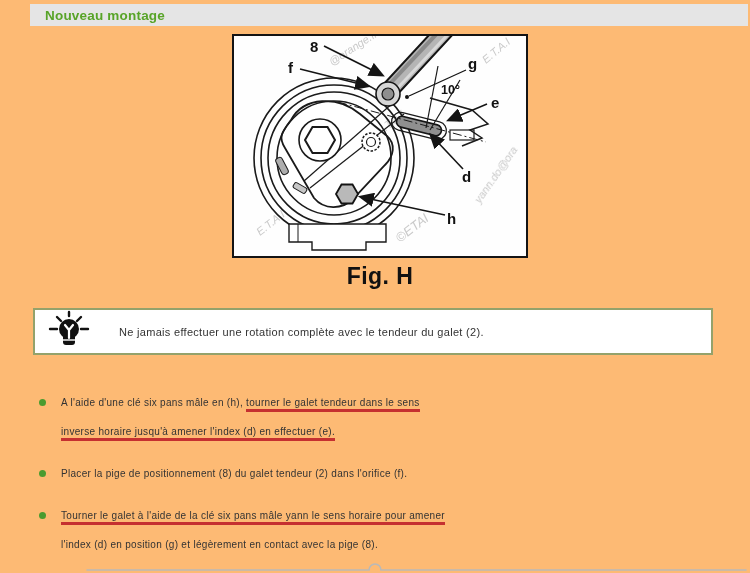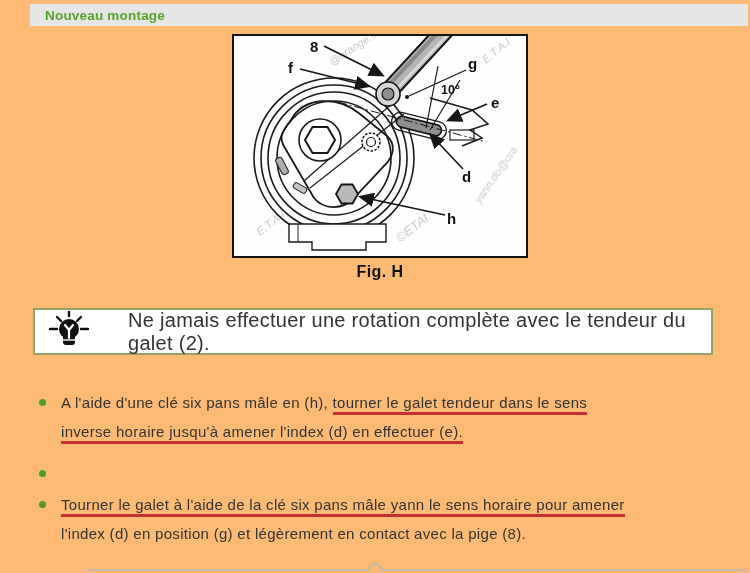--- a/index.html
+++ b/index.html
@@ -9,35 +9,35 @@
   
   .header-bar{position:absolute;left:30px;top:4px;width:718px;height:22px;
               background:var(--hbg,#e5e5e5);display:flex;align-items:center;}
   .header-title{margin-left:15px;font-size:13.5px;font-weight:bold;
                 color:var(--green,#58a428);letter-spacing:.2px;}
 
   
   .figure-box{position:absolute;left:232px;top:34px;width:292px;height:220px;
               border:2px solid #141414;background:#fefefe;}
   .fig-caption{position:absolute;left:232px;top:263px;width:296px;text-align:center;
-               font-size:16px;font-weight:bold;color:#111;letter-spacing:.4px;}
+               font-size:23px;font-weight:bold;color:#111;letter-spacing:.4px;}
 
   
   .note-box{position:absolute;left:33px;top:308px;width:676px;height:43px;
             border:2px solid var(--olive,#94a26b);background:#fff;
             display:flex;align-items:center;}
   .note-icon{margin-left:12px;flex:0 0 auto;}
-  .note-text{margin-left:37px;font-size:20px;letter-spacing:.3px;color:#333;}
+  .note-text{margin-left:28px;font-size:11px;letter-spacing:.3px;color:#333;}
 
   
   .instruction-list{position:absolute;left:30px;top:388px;width:708px;}
   .bullet-row{display:flex;margin-bottom:13px;}
   .dot{flex:0 0 auto;width:7px;height:7px;border-radius:50%;
        background:var(--green2,#4b9b2f);margin:11px 0 0 9px;}
-  .bullet-text{margin-left:15px;font-size:15px;letter-spacing:.3px;color:#333;}
+  .bullet-text{margin-left:15px;font-size:10px;letter-spacing:.3px;color:#333;}
   .bline{line-height:29px;white-space:nowrap;}
   .redline{border-bottom:3px solid var(--red,#c53030);padding-bottom:1px;}
 
   
   .bottom-divider{position:absolute;left:85px;top:560px;}
 
   svg text{font-family:"Liberation Sans","DejaVu Sans",sans-serif;}
 </style>
 </head>
 <body>
@@ -158,20 +158,23 @@
   <div class="instruction-list">
       <div class="bullet-row">
         <span class="dot"></span>
         <div class="bullet-text">
           <div class="bline"><span>A l'aide d'une clé six pans mâle en (h), </span><span class="redline">tourner le galet tendeur dans le sens</span></div>
           <div class="bline"><span class="redline">inverse horaire jusqu'à amener l'index (d) en effectuer (e).</span></div>
         </div>
       </div>
       <div class="bullet-row">
         <span class="dot"></span>
+        <div class="bullet-text">
+          <div class="bline"><span>Placer la pige de positionnement (8) du galet tendeur (2) dans l'orifice (f).</span></div>
+        </div>
       </div>
       <div class="bullet-row">
         <span class="dot"></span>
         <div class="bullet-text">
           <div class="bline"><span class="redline">Tourner le galet à l'aide de la clé six pans mâle yann le sens horaire pour amener</span></div>
           <div class="bline"><span>l'index (d) en position (g) et légèrement en contact avec la pige (8).</span></div>
         </div>
       </div>
     </div>
 

